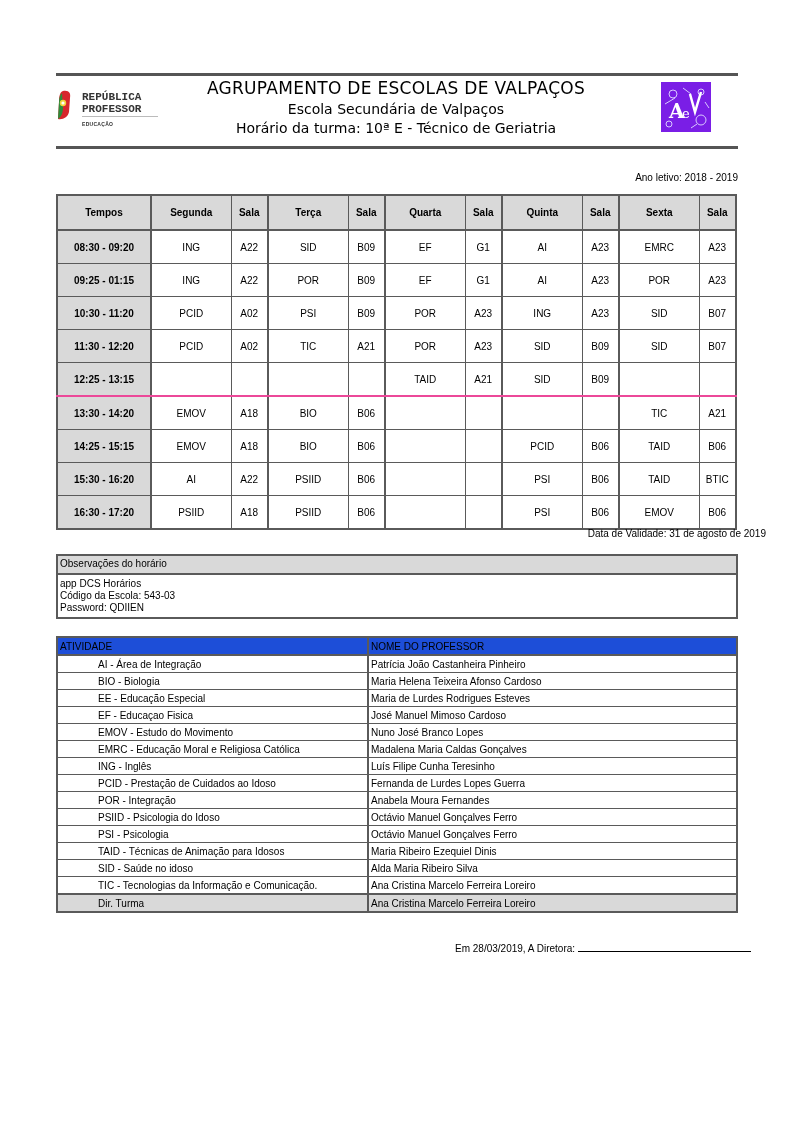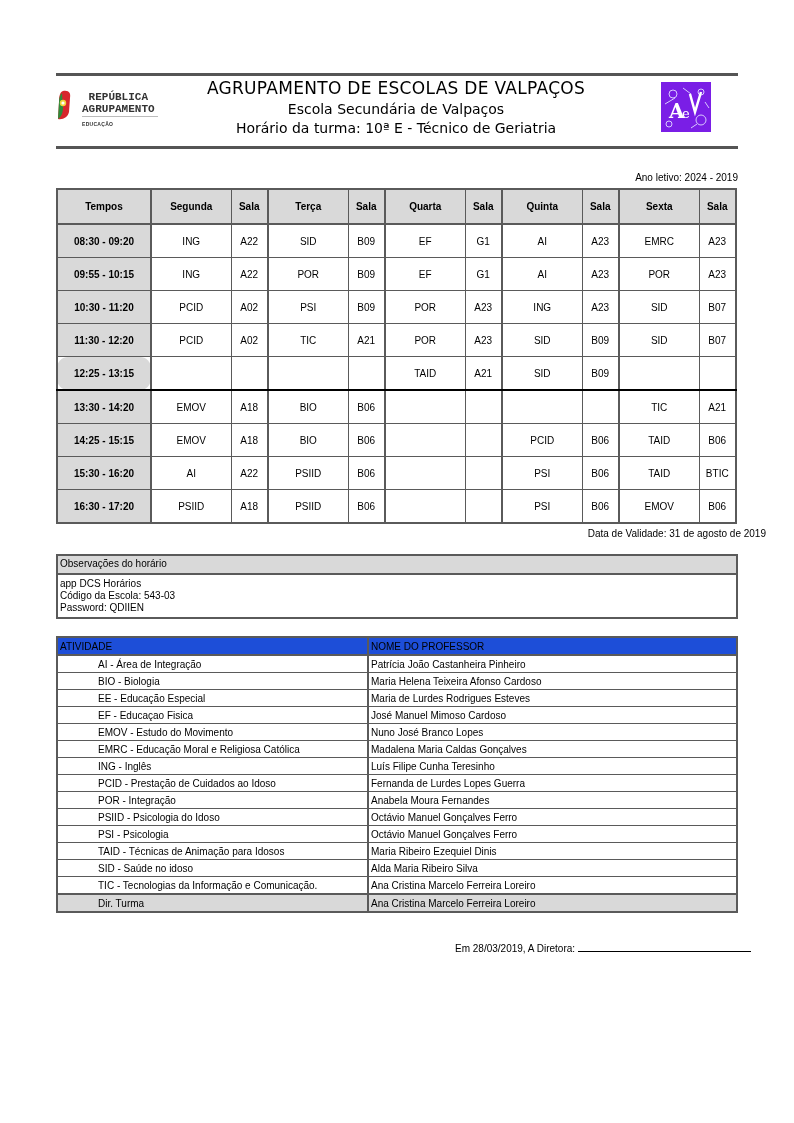--- a/index.html
+++ b/index.html
@@ -14,27 +14,27 @@
 
     .title-block { position: absolute; left: 130px; top: 0; width: 420px; text-align: center; font-family: "DejaVu Sans", sans-serif; }
     .title-main { font-size: 17px; line-height: 22px; margin-top: 1px; letter-spacing: 0.3px; }
     .title-sub { font-size: 14px; line-height: 20px; }
     .title-turma { font-size: 14px; line-height: 19px; }
 
     .logo-ae { position: absolute; left: 605px; top: 6px; width: 50px; height: 50px; background: #7a1ee6; }
 
     .ano { position: absolute; left: 560px; top: 172px; width: 178px; text-align: right; font-size: 10px; }
 
-    table.sched { position: absolute; left: 56px; top: 188px; border-collapse: collapse; border: 2px solid #5a5a5a; padding-left: 18px; }
+    table.sched { position: absolute; left: 56px; top: 194px; border-collapse: collapse; border: 2px solid #5a5a5a; padding-left: 18px; }
     table.sched th, table.sched td { border: 1px solid #5a5a5a; text-align: center; font-size: 10px; height: 32px; padding: 0; }
     table.sched th { background: #d9d9d9; font-weight: bold; height: 33px; border-bottom: 2px solid #5a5a5a; }
     table.sched td.time { background: #d9d9d9; font-weight: bold; border-right: 2px solid #5a5a5a; }
     table.sched td.day { border-left: 2px solid #5a5a5a; }
     table.sched th.dayh { border-left: 2px solid #5a5a5a; }
-    table.sched tr.gap td { border-bottom: 2px solid #000000; border-radius: 11px; }
+    table.sched tr.gap td { border-bottom: 2px solid #ec4899; }
 
     .validade { position: absolute; left: 508px; top: 528px; width: 258px; text-align: right; font-size: 10px; }
 
     .obs { position: absolute; left: 56px; top: 554px; width: 678px; border: 2px solid #5a5a5a; }
     .obs-head { background: #d9d9d9; font-size: 10px; padding: 2px 2px; height: 13px; border-bottom: 2px solid #5a5a5a; }
     .obs-body { font-size: 10px; line-height: 12px; padding: 3px 2px 2px 2px; height: 37px; }
 
     table.prof { position: absolute; left: 56px; top: 636px; width: 682px; border-collapse: collapse; border: 2px solid #5a5a5a; }
     table.prof td, table.prof th { border: 1px solid #5a5a5a; font-size: 10px; text-align: left; padding: 0 2px; height: 16px; font-weight: normal; }
     table.prof th { background: #1d4ed8; border-bottom: 2px solid #5a5a5a; }
@@ -51,21 +51,21 @@
 <div class="header">
   <div class="logo-rp">
     <svg class="flag" viewBox="0 0 14 30">
       <path d="M6 1 C12 0 14 3 13 8 L12 22 C11 27 6 30 1 29 L2 12 C2 6 3 2 6 1 Z" fill="#d7262c"></path>
       <path d="M1 29 L2 12 C2 8 3 5 5 3 L6 18 C6 23 4 27 1 29 Z" fill="#2e8b3a"></path>
       <circle cx="6" cy="13" r="3.2" fill="#f3d23a"></circle>
       <circle cx="6" cy="13" r="1.6" fill="#ffffff"></circle>
     </svg>
     <div class="rp-text">
       <div>REPÚBLICA</div>
-      <div>AGRUPAMENTO</div>
+      <div>PROFESSOR</div>
     </div>
     <div class="rp-line"></div>
     <div class="rp-sub">EDUCAÇÃO</div>
   </div>
 
   <div class="title-block">
     <div class="title-main">AGRUPAMENTO DE ESCOLAS DE VALPAÇOS</div>
     <div class="title-sub">Escola Secundária de Valpaços</div>
     <div class="title-turma">Horário da turma:  10ª E - Técnico de Geriatria</div>
   </div>
@@ -78,21 +78,21 @@
       <circle cx="40" cy="10" r="3" fill="none" stroke="#d8c8ff" stroke-width="1"></circle>
       <circle cx="8" cy="42" r="3" fill="none" stroke="#d8c8ff" stroke-width="1"></circle>
       <path d="M4 22 L14 16 M22 6 L30 12 M30 46 L36 42 M44 20 L48 26" stroke="#d8c8ff" stroke-width="1"></path>
       <text x="8" y="36" font-family="DejaVu Serif, serif" font-size="20" fill="#ffffff" font-weight="bold">A</text>
       <text x="21" y="36" font-family="DejaVu Serif, serif" font-size="13" fill="#ffffff">e</text>
       <path d="M29 12 L34 30 L40 10" stroke="#ffffff" stroke-width="2.5" fill="none"></path>
     </svg>
   </div>
 </div>
 
-<div class="ano">Ano letivo: 2024 - 2019</div>
+<div class="ano">Ano letivo: 2018 - 2019</div>
 
 <table class="sched">
   <colgroup>
     <col style="width:94px">
       <col style="width:80px">
       <col style="width:37px">
       <col style="width:80px">
       <col style="width:37px">
     <col style="width:80px">
       <col style="width:37px">
@@ -124,21 +124,21 @@
       <td class="day">SID</td>
       <td>B09</td>
       <td class="day">EF</td>
       <td>G1</td>
       <td class="day">AI</td>
       <td>A23</td>
       <td class="day">EMRC</td>
       <td>A23</td>
     </tr>
     <tr>
-      <td class="time">09:55 - 10:15</td>
+      <td class="time">09:25 - 01:15</td>
       <td class="day">ING</td>
       <td>A22</td>
       <td class="day">POR</td>
       <td>B09</td>
       <td class="day">EF</td>
       <td>G1</td>
       <td class="day">AI</td>
       <td>A23</td>
       <td class="day">POR</td>
       <td>A23</td>

